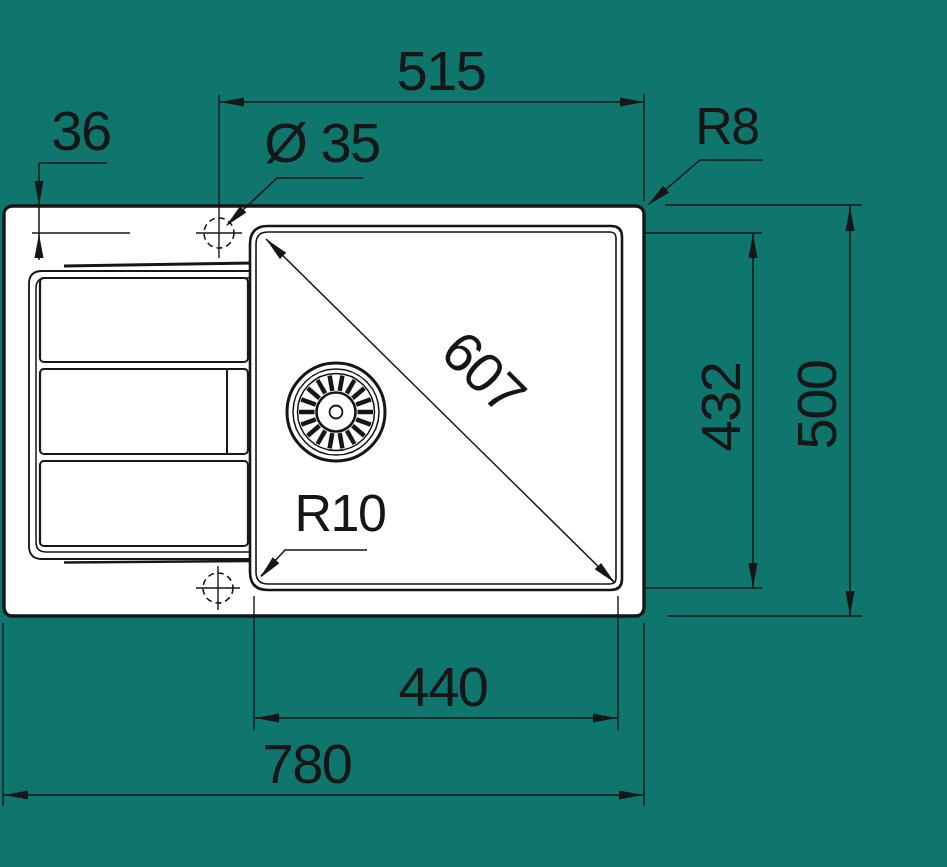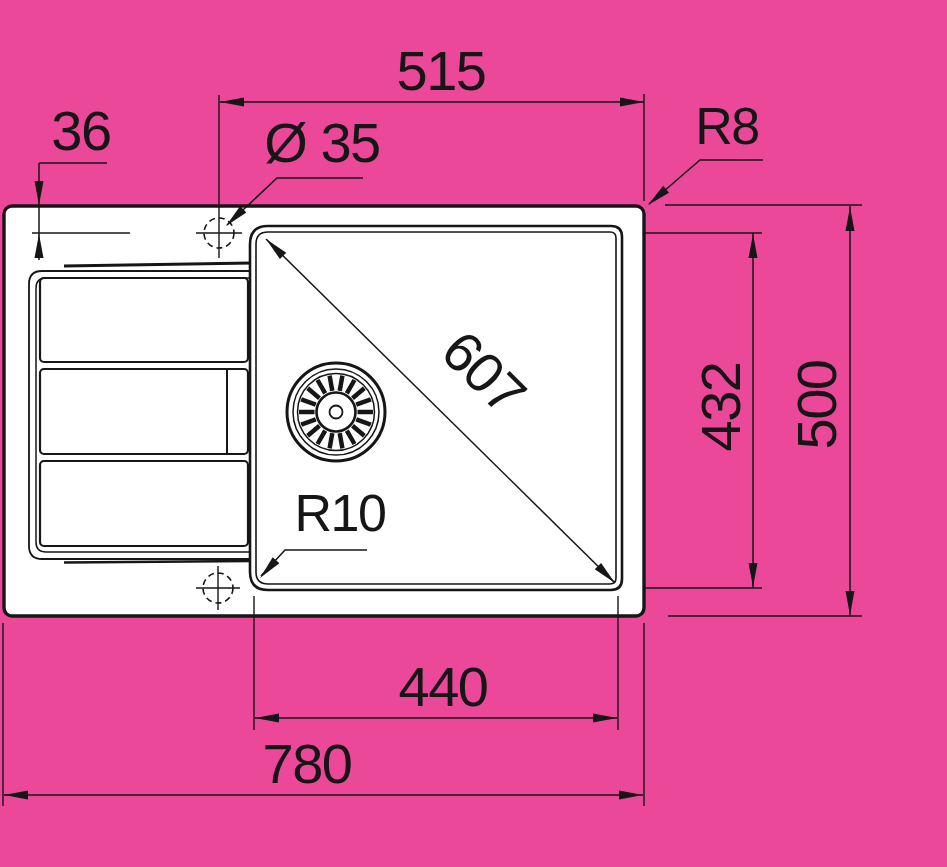--- a/index.html
+++ b/index.html
@@ -1,16 +1,16 @@
 <!DOCTYPE html>
 <html><head>
 <meta charset="utf-8">
 <style>
   html,body{margin:0;padding:0;background:#ffffff;}
-  .canvas{position:relative;width:947px;height:867px;background:#ec4899;overflow:hidden;}
+  .canvas{position:relative;width:947px;height:867px;background:#0f766e;overflow:hidden;}
   svg{display:block;}
   .ln{stroke:#161616;fill:none;stroke-linecap:butt;}
   .fillw{fill:#ffffff;}
   .arr{fill:#161616;stroke:none;}
   text{fill:#161616;font-family:"Liberation Sans",sans-serif;font-size:56px;letter-spacing:-1.5px;}
   text.small{font-size:52px;}
 </style>
 </head>
 <body>
 

